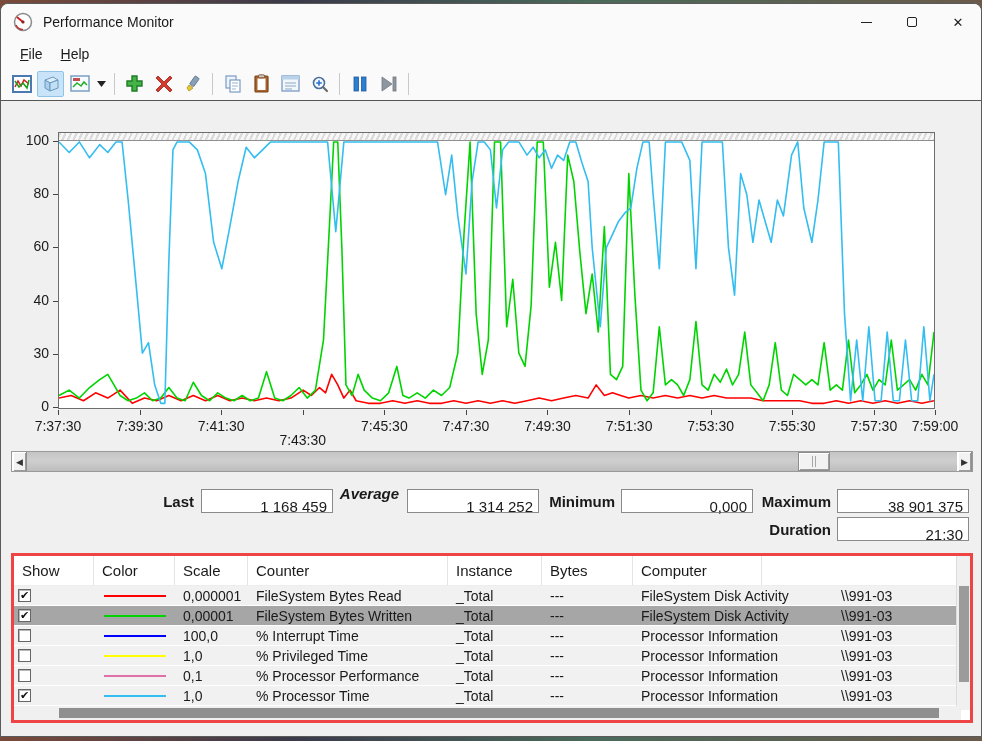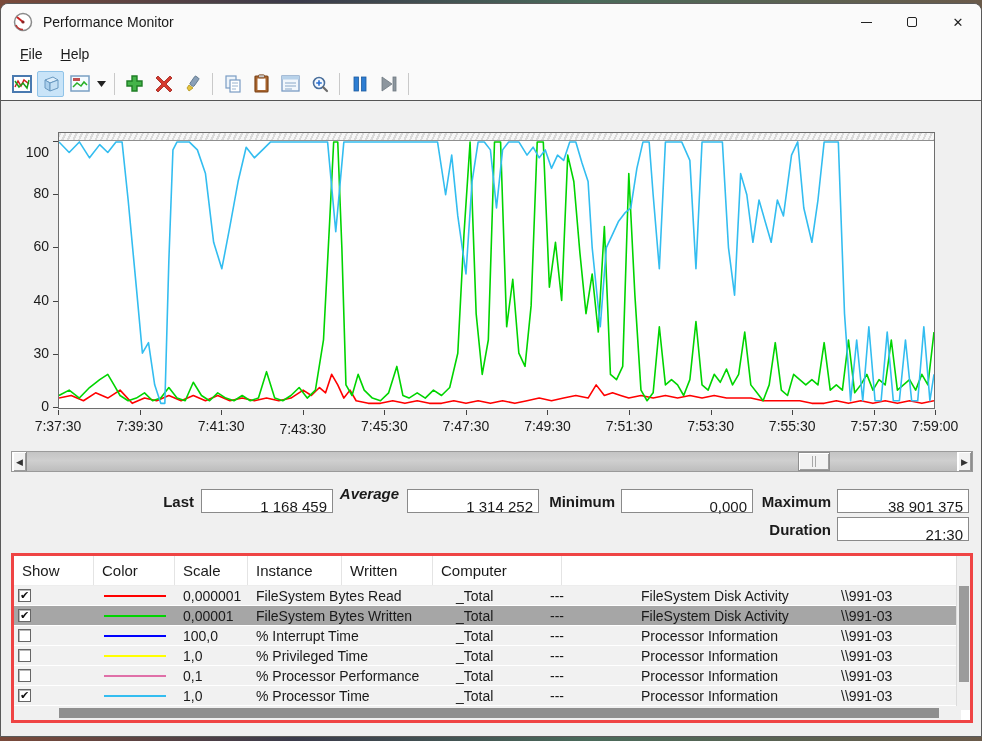--- a/index.html
+++ b/index.html
@@ -193,40 +193,40 @@
   <div id="content">
     <div id="plot">
       <div id="hatch"></div>
       <svg id="series-svg" viewBox="0 0 877 277" preserveAspectRatio="none">
           <polyline points="0.0,267.0 12.2,264.4 24.5,269.7 36.7,261.7 48.9,267.0 61.2,259.0 73.4,272.3 85.7,267.0 97.9,269.7 110.1,264.4 122.4,269.7 134.6,264.4 146.8,269.7 159.1,264.4 171.3,269.7 183.6,267.0 195.8,269.7 208.0,267.0 220.3,269.7 232.5,267.0 244.7,259.0 252.9,264.4 261.1,256.4 267.2,261.7 273.3,243.1 279.4,253.7 285.5,267.0 291.7,259.0 297.8,269.7 310.0,272.3 322.2,272.3 334.5,269.7 346.7,272.3 359.0,269.7 371.2,272.3 383.4,272.3 395.7,269.7 407.9,272.3 420.1,269.7 432.4,272.3 444.6,269.7 456.9,272.3 469.1,269.7 481.3,267.0 493.6,269.7 505.8,267.0 518.0,264.4 530.3,267.0 538.4,253.7 546.6,264.4 554.8,261.7 562.9,264.4 571.1,267.0 583.3,264.4 595.5,267.0 607.8,264.4 620.0,267.0 632.3,264.4 644.5,267.0 656.7,264.4 669.0,267.0 681.2,267.0 693.4,267.0 705.7,269.7 717.9,269.7 730.2,269.7 742.4,269.7 754.6,272.3 766.9,272.3 779.1,269.7 791.3,272.3 803.6,269.7 815.8,272.3 828.1,269.7 840.3,272.3 852.5,269.7 864.8,272.3 877.0,269.7" fill="none" stroke="#ff0000" stroke-width="1.6" stroke-linejoin="round"></polyline>
           <polyline points="0.0,264.4 10.2,259.0 20.4,267.0 30.6,256.4 40.8,248.4 48.9,243.1 55.1,253.7 61.2,264.4 69.3,269.7 77.5,267.0 85.7,261.7 93.8,269.7 102.0,267.0 110.1,256.4 118.3,267.0 126.5,269.7 134.6,251.1 142.8,264.4 150.9,269.7 159.1,261.7 167.2,267.0 175.4,269.7 183.6,264.4 191.7,269.7 199.9,267.0 208.0,240.4 216.2,267.0 224.3,269.7 232.5,264.4 240.7,256.4 248.8,267.0 257.0,259.0 265.1,208.5 271.3,88.8 275.3,9.0 279.4,9.0 283.5,115.4 287.6,253.7 293.7,264.4 299.8,243.1 305.9,259.0 314.1,267.0 322.2,269.7 330.4,261.7 338.6,235.1 344.7,264.4 350.8,267.0 359.0,261.7 367.1,267.0 375.3,259.0 383.4,264.4 391.6,256.4 399.7,221.8 405.9,102.1 412.0,9.0 418.1,181.9 424.2,243.1 430.3,208.5 436.5,9.0 442.6,9.0 448.7,195.2 454.8,147.3 460.9,221.8 467.1,235.1 473.2,173.9 479.3,9.0 485.4,9.0 491.5,155.3 497.6,110.1 503.8,168.6 509.9,22.3 516.0,48.9 522.1,120.7 528.2,181.9 534.4,142.0 540.5,200.5 546.6,94.1 552.7,243.1 558.8,248.4 565.0,235.1 571.1,40.9 577.2,163.3 583.3,259.0 589.4,269.7 595.5,261.7 601.7,195.2 607.8,253.7 613.9,248.4 620.0,253.7 626.1,264.4 632.3,248.4 638.4,189.9 644.5,253.7 650.6,259.0 656.7,243.1 662.8,251.1 669.0,237.8 675.1,253.7 681.2,243.1 687.3,200.5 693.4,253.7 699.6,261.7 705.7,269.7 711.8,253.7 717.9,211.2 724.0,259.0 730.2,264.4 736.3,243.1 742.4,248.4 748.5,253.7 754.6,248.4 760.7,253.7 766.9,211.2 773.0,259.0 779.1,253.7 785.2,259.0 791.3,208.5 797.5,261.7 803.6,253.7 809.7,243.1 815.8,259.0 821.9,248.4 828.1,253.7 834.2,208.5 840.3,259.0 846.4,253.7 852.5,248.4 858.6,259.0 864.8,243.1 870.9,253.7 877.0,200.5" fill="none" stroke="#00d400" stroke-width="1.6" stroke-linejoin="round"></polyline>
           <polyline points="0.0,9.0 10.2,19.6 20.4,9.0 30.6,25.0 40.8,11.7 48.9,19.6 57.1,9.0 63.2,9.0 69.3,67.5 77.5,155.3 83.6,221.8 89.7,211.2 95.9,253.7 102.0,272.3 106.1,272.3 110.1,128.7 114.2,17.0 118.3,9.0 130.5,9.0 138.7,17.0 146.8,40.9 155.0,110.1 163.2,136.7 171.3,94.1 179.5,48.9 187.6,14.3 195.8,25.0 204.0,17.0 212.1,9.0 220.3,9.0 244.7,9.0 261.1,9.0 269.2,9.0 277.4,99.4 285.5,9.0 305.9,9.0 326.3,9.0 346.7,9.0 367.1,9.0 379.4,9.0 387.5,62.2 393.6,22.3 399.7,83.5 407.9,142.0 414.0,48.9 420.1,9.0 426.3,9.0 432.4,17.0 438.5,75.5 444.6,17.0 450.7,9.0 460.9,9.0 469.1,22.3 475.2,14.3 481.3,25.0 487.4,17.0 493.6,35.6 499.7,22.3 505.8,27.6 511.9,9.0 518.0,9.0 524.2,30.3 530.3,48.9 534.4,115.4 542.5,195.2 548.6,115.4 554.8,102.1 560.9,88.8 567.0,80.8 573.1,75.5 579.2,35.6 585.3,9.0 591.5,9.0 595.5,62.2 601.7,136.7 607.8,9.0 613.9,9.0 624.1,9.0 632.3,27.6 638.4,136.7 644.5,9.0 652.7,9.0 664.9,9.0 671.0,115.4 677.1,163.3 683.2,40.9 689.4,62.2 695.5,110.1 701.6,67.5 707.7,88.8 713.8,110.1 720.0,67.5 726.1,83.5 734.2,22.3 740.4,9.0 746.5,75.5 754.6,110.1 760.7,67.5 766.9,9.0 775.0,9.0 781.1,9.0 787.3,181.9 793.4,269.7 799.5,208.5 805.6,269.7 811.7,195.2 817.9,269.7 824.0,269.7 830.1,200.5 836.2,269.7 842.3,269.7 848.4,208.5 854.6,269.7 860.7,269.7 866.8,195.2 872.9,269.7 877.0,243.1" fill="none" stroke="#33bdf0" stroke-width="1.6" stroke-linejoin="round"></polyline>
         </svg>
     </div>
     <div id="axis-layer">
-        <span class="ylabel" style="left: 14px; top: 31px; margin-top: 12px;">100</span>
+        <span class="ylabel" style="left: 14px; top: 31px;">100</span>
         <div class="ytick" style="left: 52px; top: 40px;"></div>
         <span class="ylabel" style="left: 14px; top: 84.2px;">80</span>
         <div class="ytick" style="left: 52px; top: 93.2px;"></div>
         <span class="ylabel" style="left: 14px; top: 137.4px;">60</span>
         <div class="ytick" style="left: 52px; top: 146.4px;"></div>
         <span class="ylabel" style="left: 14px; top: 190.6px;">40</span>
         <div class="ytick" style="left: 52px; top: 199.6px;"></div>
         <span class="ylabel" style="left: 14px; top: 243.8px;">30</span>
         <div class="ytick" style="left: 52px; top: 252.8px;"></div>
         <span class="ylabel" style="left: 14px; top: 297px;">0</span>
         <div class="ytick" style="left: 52px; top: 306px;"></div>
         <div class="xtick" style="left: 57px; top: 309px;"></div>
         <span class="xlabel" style="left: 22px; top: 317px;">7:37:30</span>
         <div class="xtick" style="left: 138.581px; top: 309px;"></div>
         <span class="xlabel" style="left: 103.581px; top: 317px;">7:39:30</span>
         <div class="xtick" style="left: 220.163px; top: 309px;"></div>
         <span class="xlabel" style="left: 185.163px; top: 317px;">7:41:30</span>
         <div class="xtick" style="left: 301.744px; top: 309px;"></div>
-        <span class="xlabel" style="left: 266.744px; top: 320px;">7:43:30</span>
+        <span class="xlabel" style="left: 266.744px; top: 331px;">7:43:30</span>
         <div class="xtick" style="left: 383.326px; top: 309px;"></div>
         <span class="xlabel" style="left: 348.326px; top: 317px;">7:45:30</span>
         <div class="xtick" style="left: 464.907px; top: 309px;"></div>
         <span class="xlabel" style="left: 429.907px; top: 317px;">7:47:30</span>
         <div class="xtick" style="left: 546.488px; top: 309px;"></div>
         <span class="xlabel" style="left: 511.488px; top: 317px;">7:49:30</span>
         <div class="xtick" style="left: 628.07px; top: 309px;"></div>
         <span class="xlabel" style="left: 593.07px; top: 317px;">7:51:30</span>
         <div class="xtick" style="left: 709.651px; top: 309px;"></div>
         <span class="xlabel" style="left: 674.651px; top: 317px;">7:53:30</span>
@@ -256,22 +256,23 @@
     <span class="stat-label" style="left:754px; top:392px; width:76px;">Maximum</span>
     <div class="stat-box" style="left:836px; top:388px;">38 901 375</div>
     <span class="stat-label" style="left:746px; top:420px; width:84px;">Duration</span>
     <div class="stat-box" style="left:836px; top:416px;">21:30</div>
 
     <div id="table">
       <div id="thead">
           <div class="th" style="width: 80px;">Show</div>
           <div class="th" style="width: 81px;">Color</div>
           <div class="th" style="width: 73px;">Scale</div>
+          <div class="th" style="width: 200px;">Counter</div>
           <div class="th" style="width: 94px;">Instance</div>
-          <div class="th" style="width: 91px;">Written</div>
+          <div class="th" style="width: 91px;">Bytes</div>
           <div class="th" style="width: 129px;">Computer</div>
         </div>
       <div id="tbody">
           <div class="tr">
             <div style="width: 80px;">
               <div class="cb">✔</div>
             </div>
             <div style="width: 81px;">
               <div class="colorline" style="background: rgb(255, 0, 0);"></div>
             </div>

